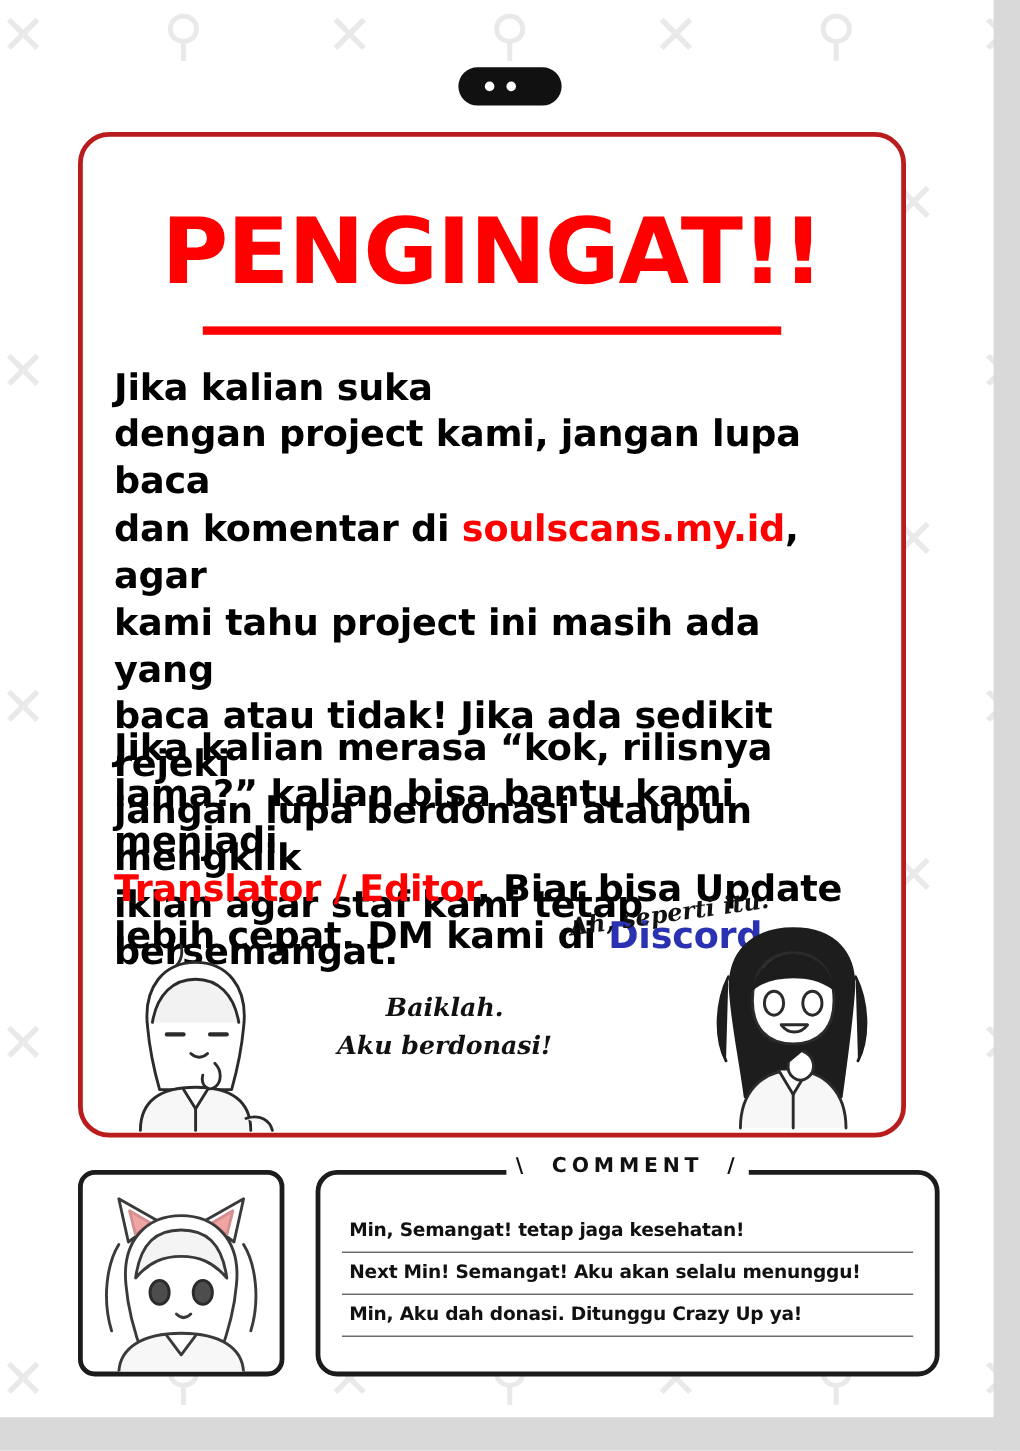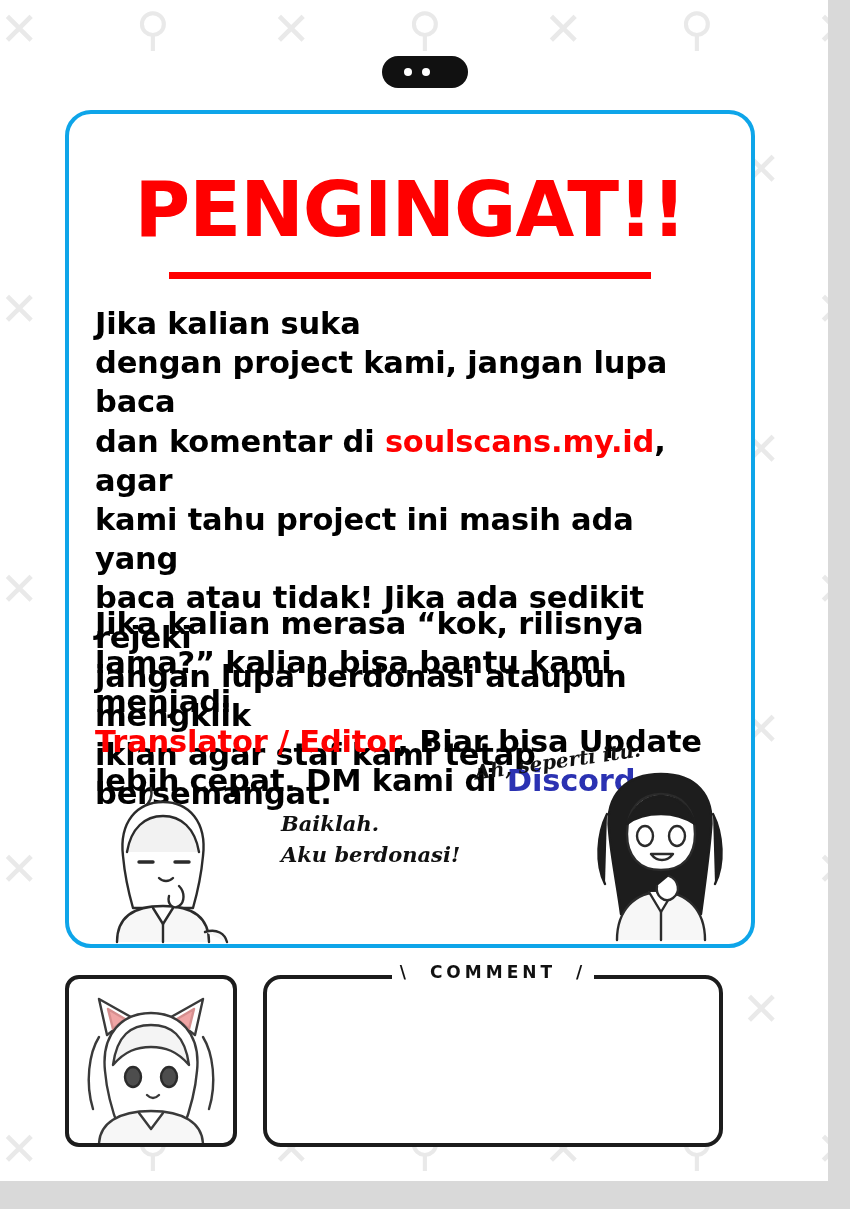--- a/index.html
+++ b/index.html
@@ -33,21 +33,21 @@
   .bg-mars { font-size: 46px; }
 
   
   #notice-card {
     position: absolute;
     left: 65px;
     top: 110px;
     width: 690px;
     height: 838px;
     background: #ffffff;
-    border: 4px solid #0ea5e9;
+    border: 4px solid #b91c1c;
     border-radius: 26px;
     box-sizing: border-box;
   }
   #speaker-notch {
     position: absolute;
     left: 50%;
     top: 56px;
     transform: translateX(-50%);
     width: 86px;
     height: 32px;
@@ -118,29 +118,29 @@
   .hand-text {
     position: absolute;
     font-family: "DejaVu Serif", serif;
     font-style: italic;
     font-weight: bold;
     color: #111111;
     font-size: 21px;
     line-height: 1.45;
     white-space: nowrap;
   }
-  #chibi-left-speech  { left: 212px; bottom: 74px; }
+  #chibi-left-speech  { left: 212px; bottom: 58px; text-align: center; }
   #chibi-right-speech { right: 110px; bottom: 168px; transform: rotate(-8deg); font-size: 20px; }
 
   
   #comment-section {
     position: absolute;
     left: 263px;
     top: 975px;
-    width: 460px;
+    width: 520px;
     height: 172px;
     background: #ffffff;
     border: 4px solid #1c1c1c;
     border-radius: 18px;
     box-sizing: border-box;
   }
   #comment-heading {
     position: absolute;
     left: 0; right: 0;
     top: -17px;
@@ -346,13 +346,18 @@
 </div>
 
 <div id="comment-section">
   <div id="comment-heading">
     <span class="bar">
       <span>\</span>
       &nbsp;<span>COMMENT</span>&nbsp;
       <span>/</span>
     </span>
   </div>
+  <div id="comment-list">
+    <div class="comment-item">Min, Semangat! tetap jaga kesehatan!</div>
+    <div class="comment-item">Next Min! Semangat! Aku akan selalu menunggu!</div>
+    <div class="comment-item">Min, Aku dah donasi. Ditunggu Crazy Up ya!</div>
+  </div>
 </div>
 
 </body></html>

